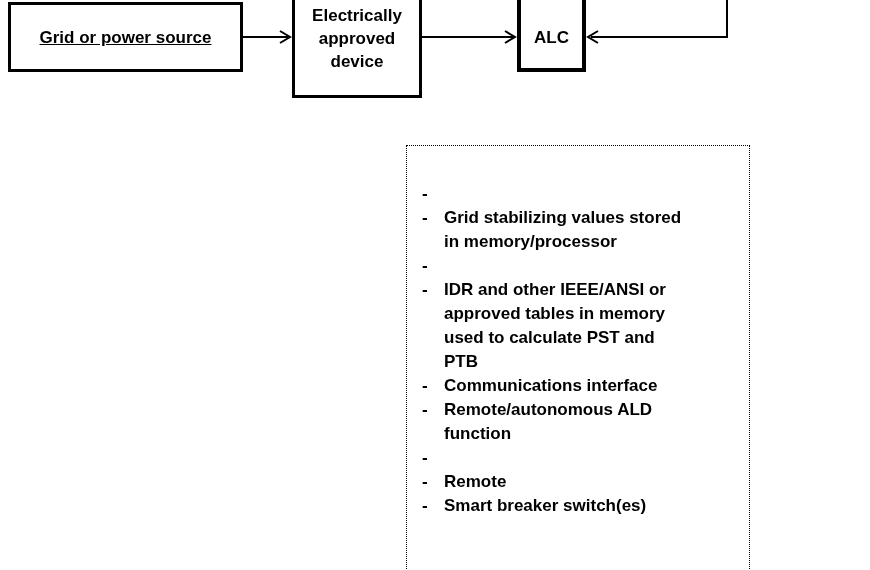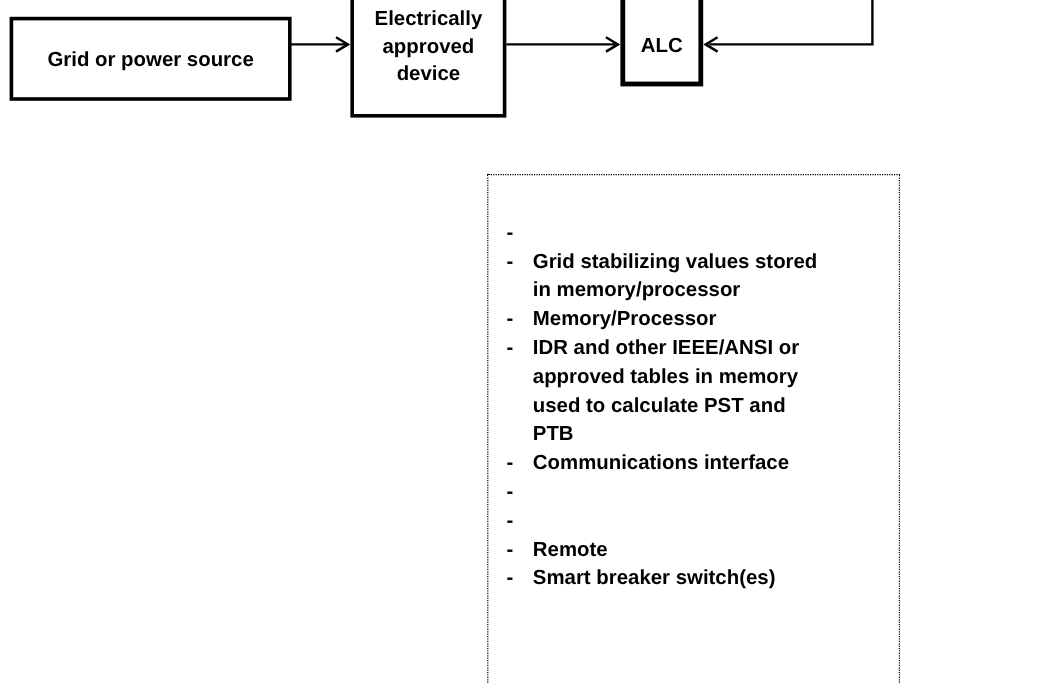--- a/index.html
+++ b/index.html
@@ -19,21 +19,21 @@
     border: 3px solid #000000;
     background: #ffffff;
     display: flex;
     align-items: center;
     justify-content: center;
     text-align: center;
     font-size: 17px;
     line-height: 23px;
   }
   .box .label { white-space: pre-line; }
-  #grid-box   { left: 8px;   top: 14px;   width: 235px; height: 70px; }
+  #grid-box   { left: 8px;   top: 2px;   width: 235px; height: 70px; text-decoration: underline; }
   #device-box { left: 292px; top: -22px; width: 130px; height: 120px; }
   #alc-box    { left: 517px; top: -10px; width: 69px;  height: 82px; border-width: 4px; padding-top: 12px; }
   .arrows { position: absolute; left: 0; top: 0; }
   .panel {
     position: absolute;
     left: 406px;
     top: 145px;
     width: 344px;
     height: 510px;
     box-sizing: border-box;
@@ -89,35 +89,36 @@
     <div class="item">
       <span class="marker">-</span>
     </div>
     <div class="item">
       <span class="marker">-</span>
       <span class="text">Grid stabilizing values stored
 in memory/processor</span>
     </div>
     <div class="item">
       <span class="marker">-</span>
-      <span class="text">Memory/Processor</span>
     </div>
     <div class="item">
       <span class="marker">-</span>
       <span class="text">IDR and other IEEE/ANSI or
 approved tables in memory
 used to calculate PST and
 PTB</span>
     </div>
     <div class="item">
       <span class="marker">-</span>
       <span class="text">Communications interface</span>
     </div>
     <div class="item">
       <span class="marker">-</span>
+      <span class="text">Remote/autonomous ALD
+function</span>
     </div>
     <div class="item">
       <span class="marker">-</span>
     </div>
     <div class="item">
       <span class="marker">-</span>
       <span class="text">Remote</span>
     </div>
     <div class="item">
       <span class="marker">-</span>

